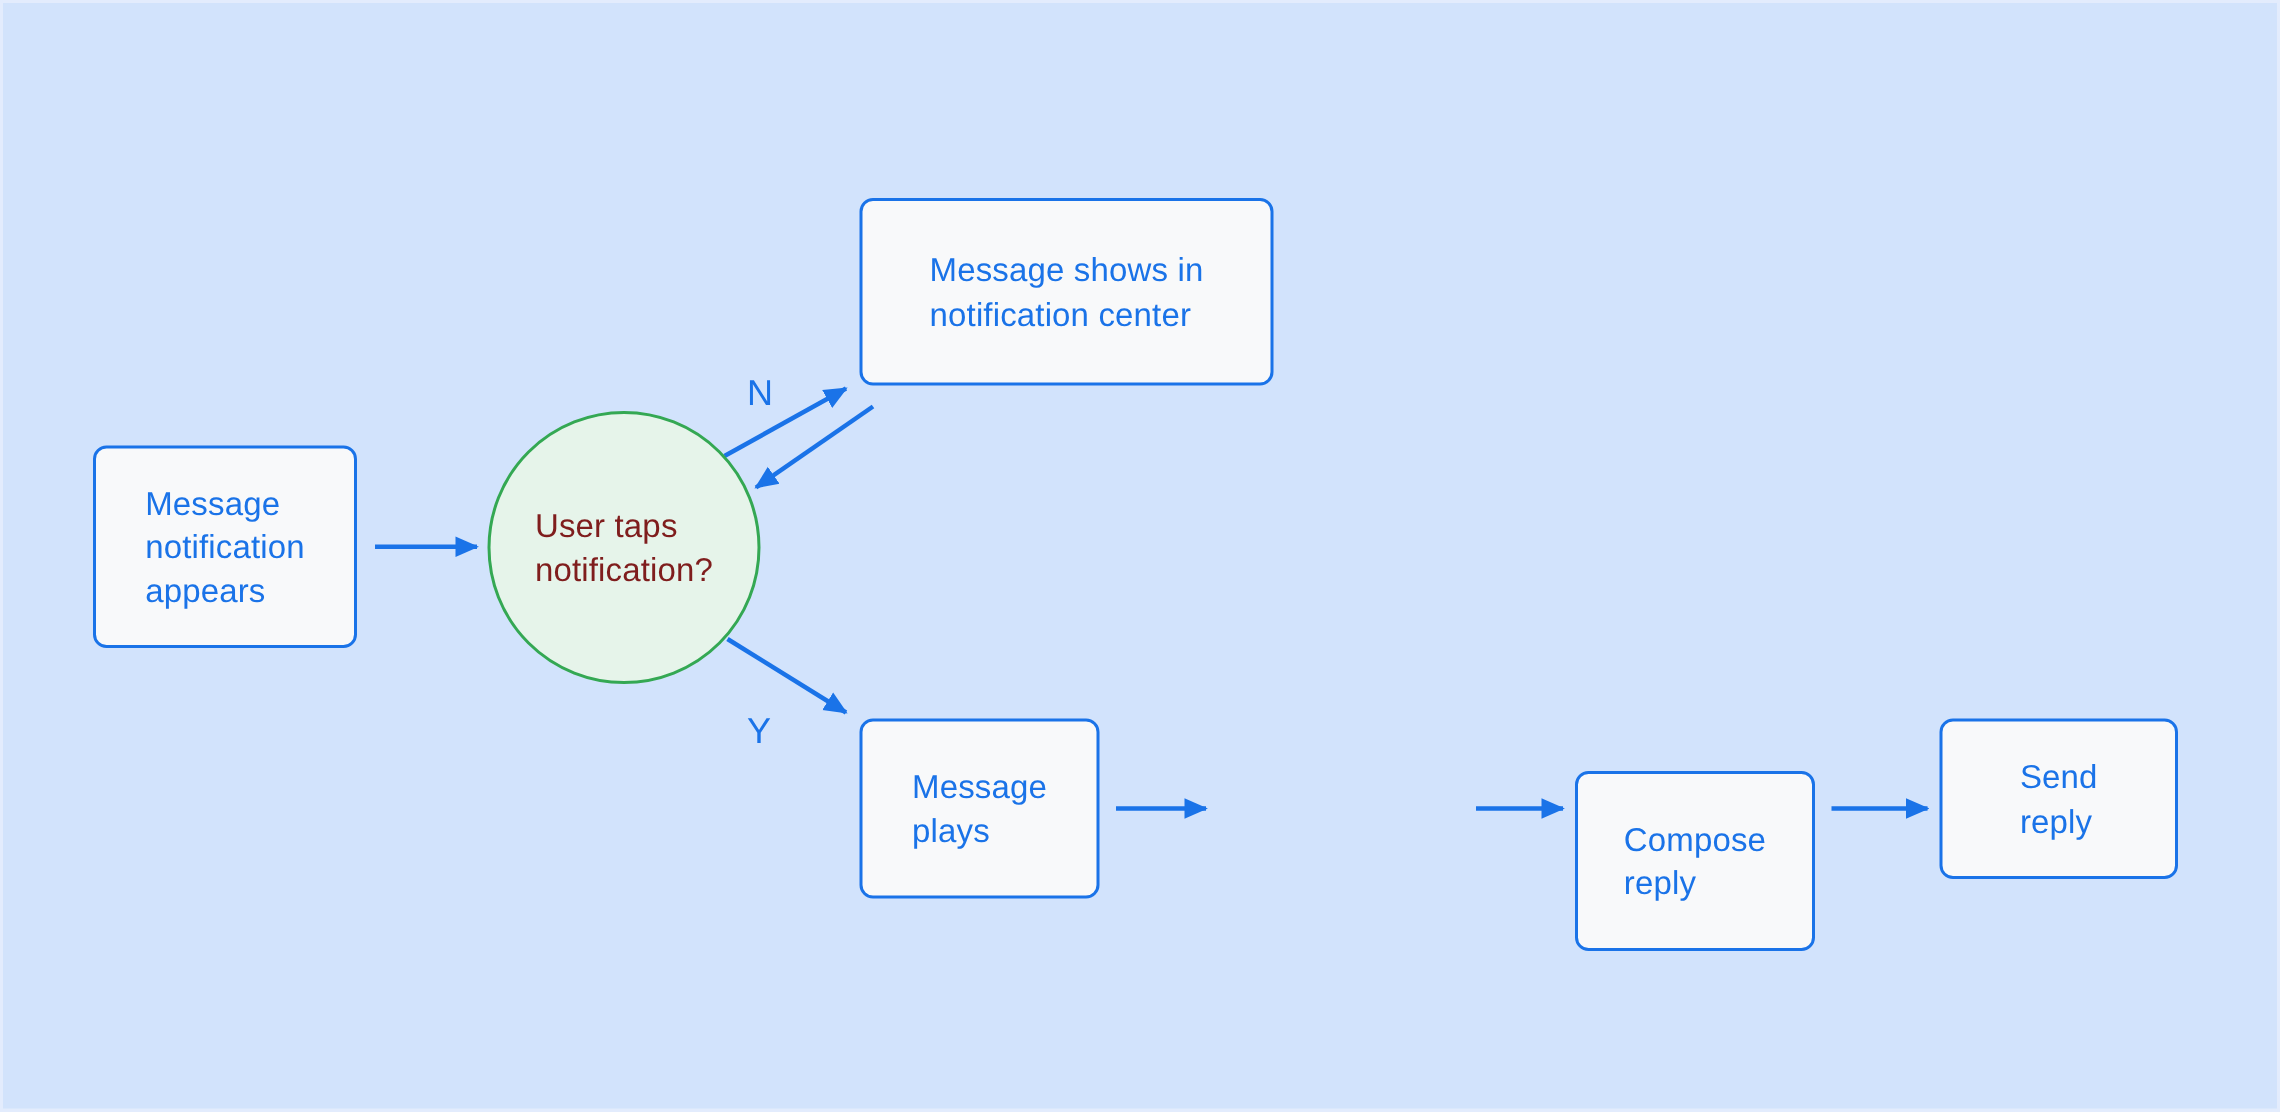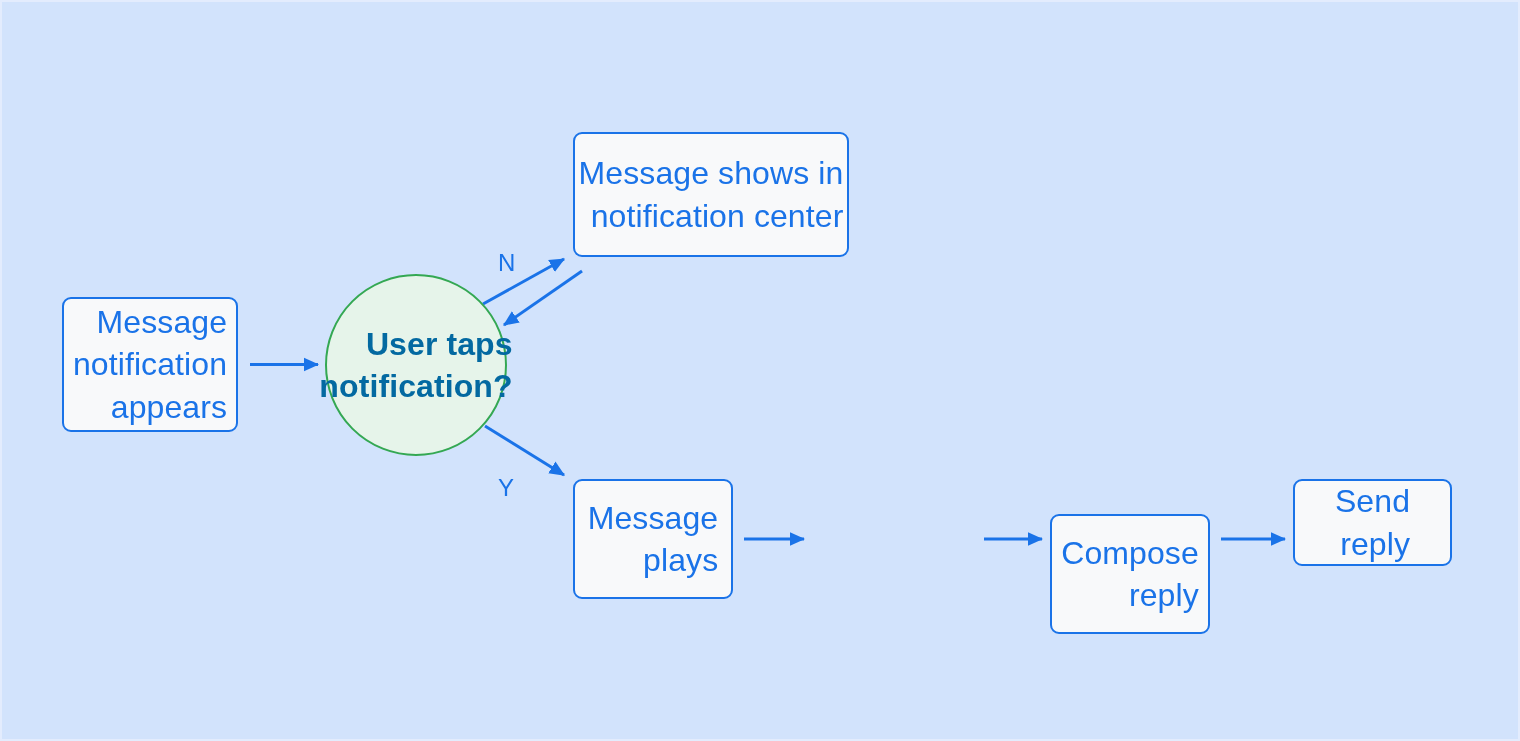--- a/index.html
+++ b/index.html
@@ -27,36 +27,35 @@
     width: 1520px;
     height: 741px;
     pointer-events: none;
   }
   .node {
     position: absolute;
     box-sizing: border-box;
     display: flex;
     align-items: center;
     justify-content: center;
-    text-align: right;
+    text-align: left;
     background: #f8f9fa;
     border: 2.5px solid #1a73e8;
     border-radius: 9px;
     color: #1a73e8;
-    font-size: 32px;
+    font-size: 22px;
     line-height: 1.32;
     letter-spacing: 0.1px;
     white-space: pre-line;
   }
   .node.decision {
     background: #e6f4ea;
     border: 2px solid #34a853;
     border-radius: 50%;
-    color: #0369a1;
-    font-weight: bold;
+    color: #7f1d1d;
   }
   .edge-label {
     position: absolute;
     color: #1a73e8;
     font-size: 24px;
     line-height: 1;
     user-select: none;
   }
 </style>
 </head>
@@ -96,20 +95,20 @@
   <div class="node" style="left:571px; top:130px; width:276px; height:125px;">Message shows in
 notification center</div>
 
   <div class="node" style="left:571px; top:477px; width:160px; height:120px;">Message
 plays</div>
 
 
   <div class="node" style="left:1048px; top:477px; width:160px; height:120px;margin-top:35px;">Compose
 reply</div>
 
-  <div class="node" style="left:1291px; top:477px; width:159px; height:87px;">Send
+  <div class="node" style="left:1291px; top:477px; width:159px; height:107px;">Send
 reply</div>
 
   <div class="edge-label" style="left:496px; top:249px;">N</div>
 
   <div class="edge-label" style="left:496px; top:474px;">Y</div>
 
 </div>
 
 </body></html>

